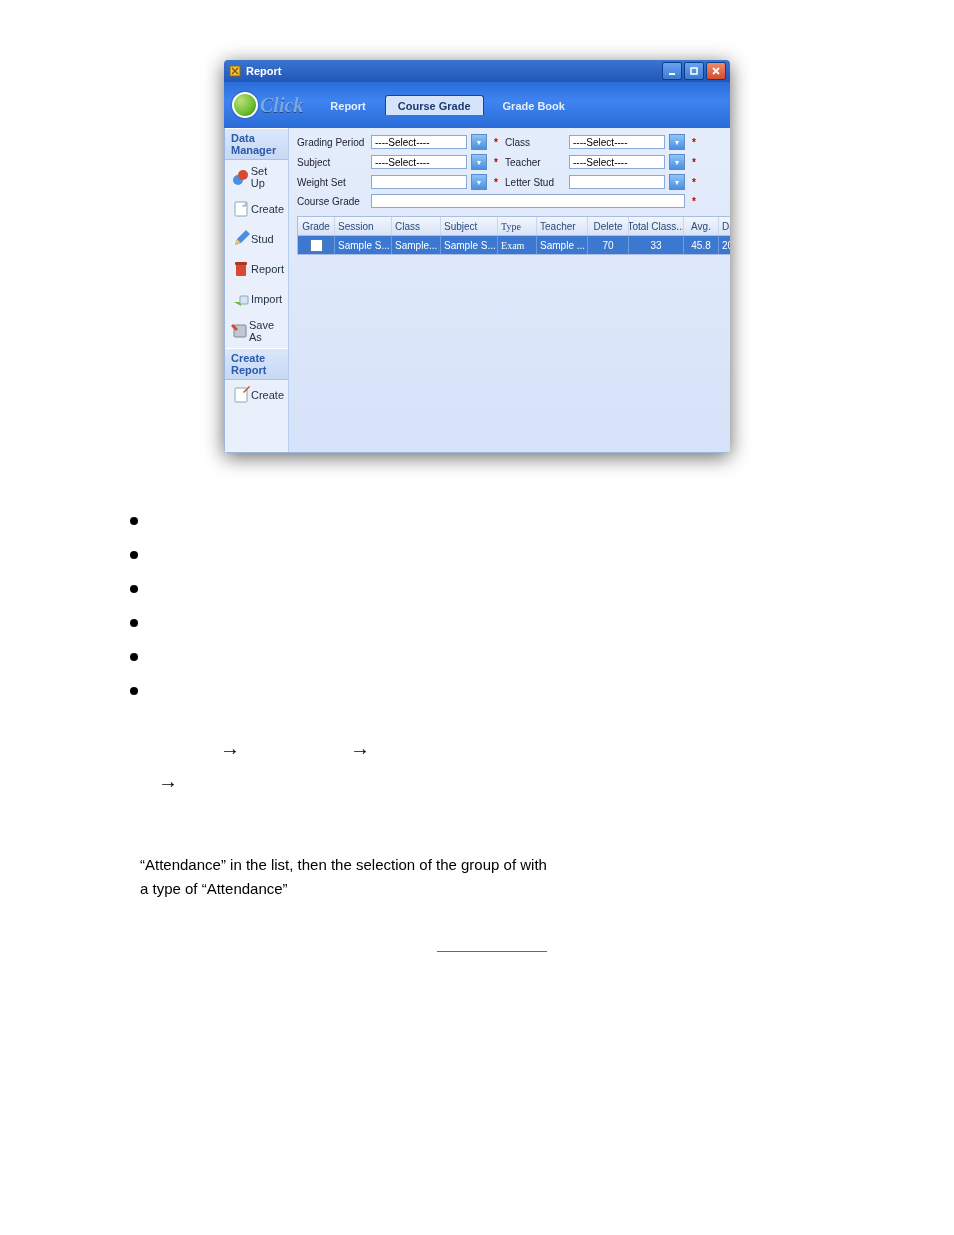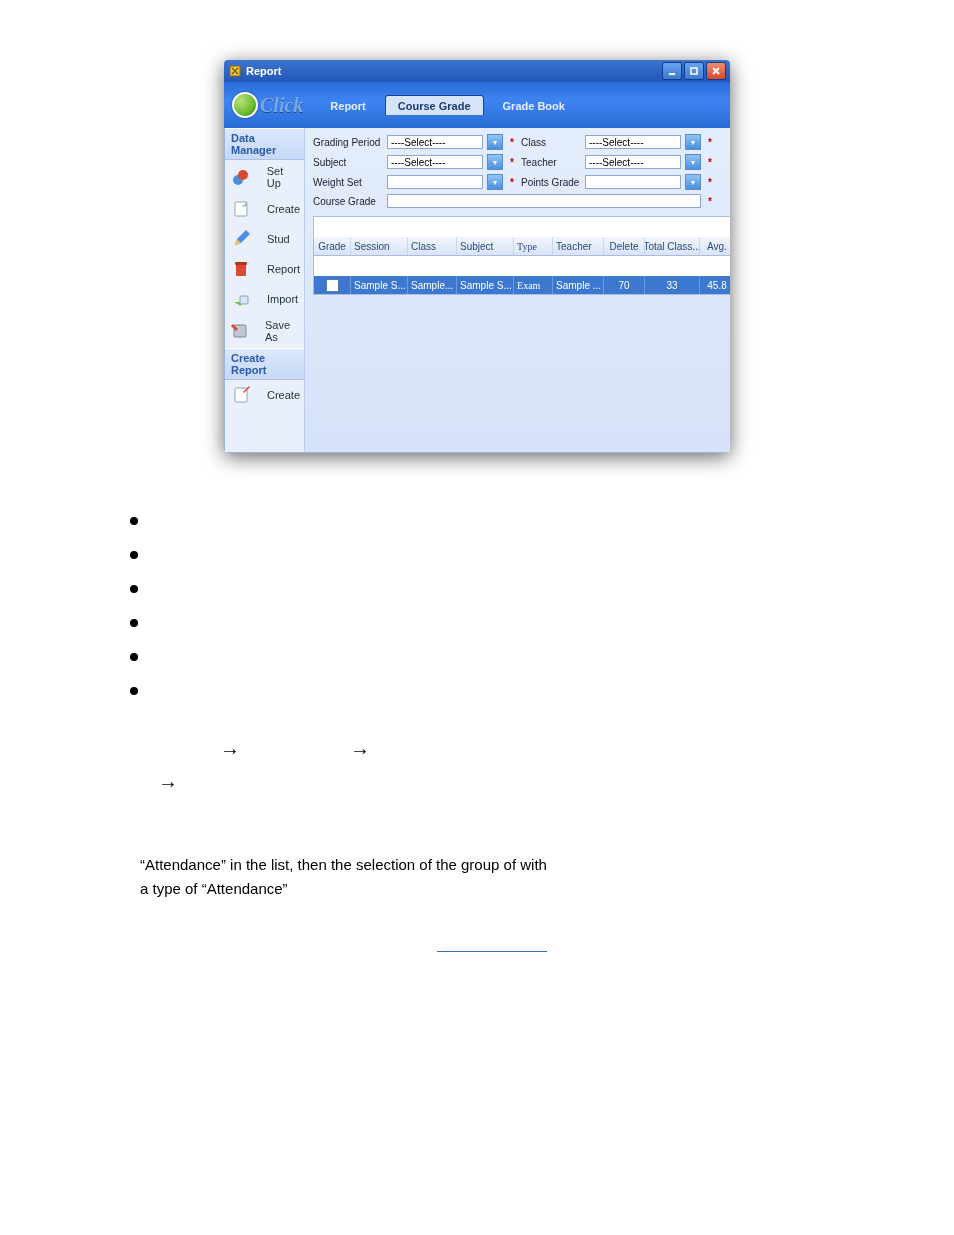--- a/index.html
+++ b/index.html
@@ -113,21 +113,21 @@
     border-top: 1px solid #fff;
     border-bottom: 1px solid #a9c1e8;
     color: #2a5aa8;
     font-weight: bold;
     padding: 3px 6px;
     font-size: 11px;
   }
   .side-item {
     display: flex;
     align-items: center;
-    gap: 16px;
+    gap: 0;
     padding: 5px 4px 5px 6px;
     color: #234;
   }
   .side-icon {
     width: 20px; height: 20px;
     display: inline-flex;
     align-items: center;
     justify-content: center;
   }
   .main-panel {
@@ -167,21 +167,21 @@
     font-size: 8px;
   }
   .req { color: #b00; font-weight: bold; text-align: center; }
   .long-input { grid-column: 2 / 8; }
   
   .grid {
     border: 1px solid #aabde0;
     background: #fff;
     font-size: 10px;
   }
-  .grid-row { display: flex; height: 18px; margin-top: 20px; }
+  .grid-row { display: flex; height: 18px; }
   .grid-hdr {
     background: linear-gradient(#f2f6fc,#d8e3f7);
     border-bottom: 1px solid #aabde0;
   }
   .grid-cell {
     border-right: 1px solid #c9d6ee;
     padding: 2px 3px;
     overflow: hidden;
     white-space: nowrap;
     display: flex;
@@ -381,21 +381,21 @@
           <span class="req">*</span>
           <span class="f-label">Teacher</span>
           <input class="f-input" value="----Select----" style="">
           <span class="dd-btn">▾</span>
           <span class="req">*</span>
 
           <span class="f-label">Weight Set</span>
           <input class="f-input" value="" style="">
           <span class="dd-btn">▾</span>
           <span class="req">*</span>
-          <span class="f-label">Points Grade</span>
+          <span class="f-label">Letter Stud</span>
           <input class="f-input" value="" style="">
           <span class="dd-btn">▾</span>
           <span class="req">*</span>
 
           <span class="f-label">Course Grade</span>
           <input class="f-input long-input" value="" style="">
           <span class="req">*</span>
         </div>
 
         <div class="grid">

